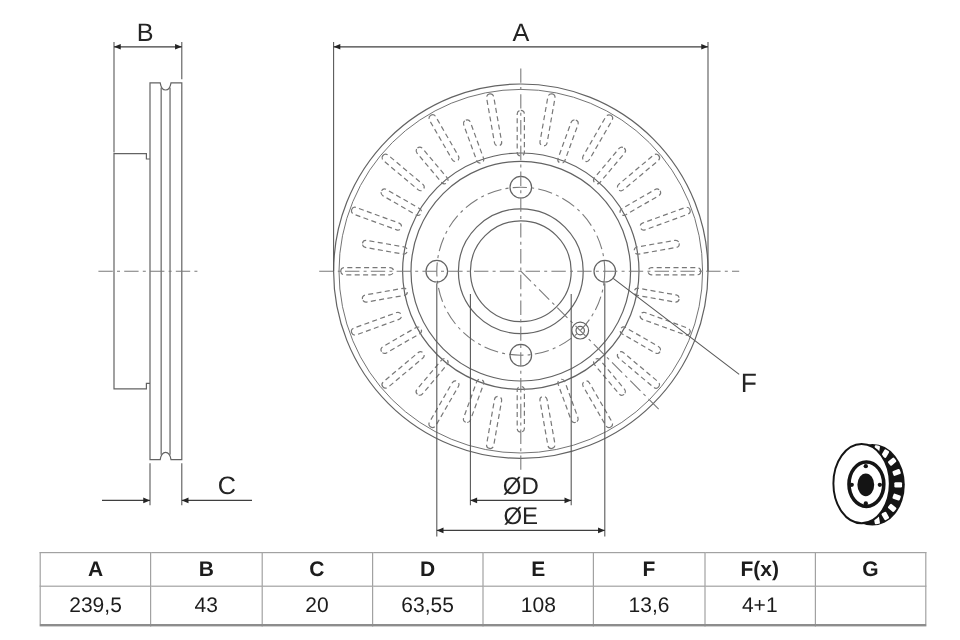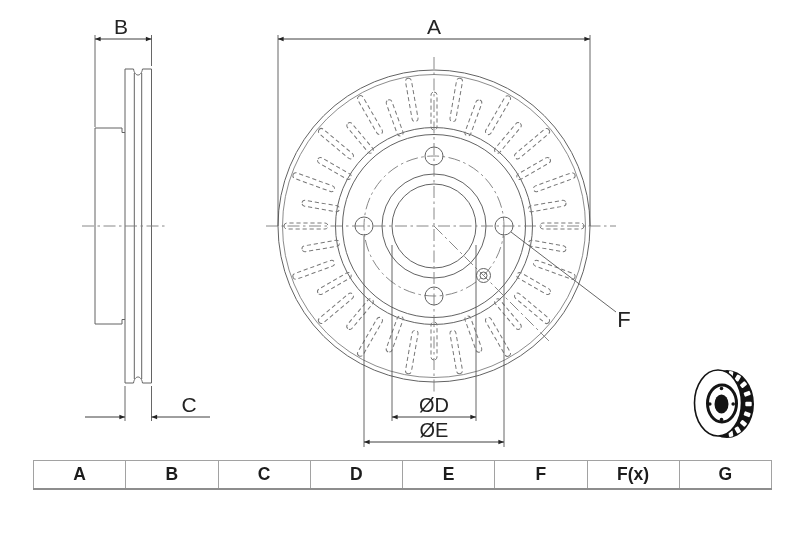--- a/index.html
+++ b/index.html
@@ -172,15 +172,25 @@
       <tr>
         <th>A</th>
         <th>B</th>
         <th>C</th>
         <th>D</th>
         <th>E</th>
         <th>F</th>
         <th>F(x)</th>
         <th>G</th>
       </tr>
+      <tr>
+        <td>239,5</td>
+        <td>43</td>
+        <td>20</td>
+        <td>63,55</td>
+        <td>108</td>
+        <td>13,6</td>
+        <td>4+1</td>
+        <td></td>
+      </tr>
     </tbody>
   </table>
 </div>
 
 </body></html>

